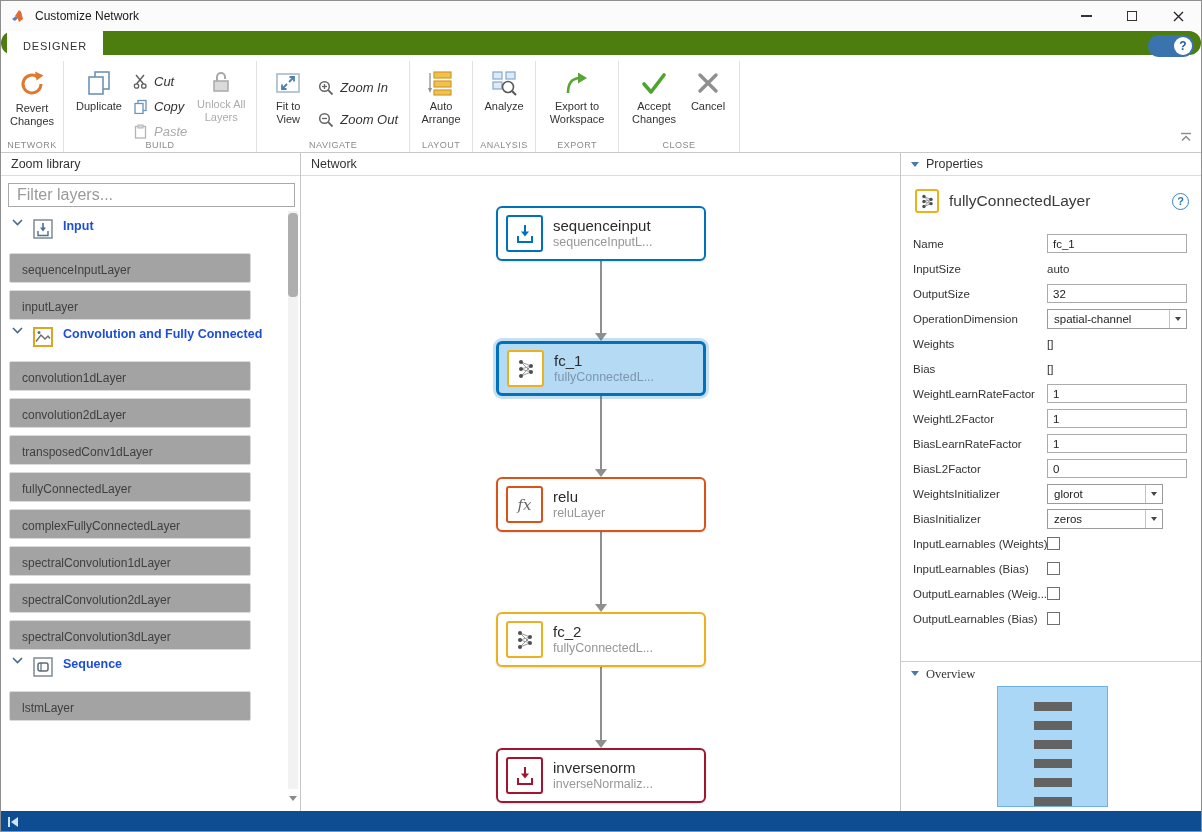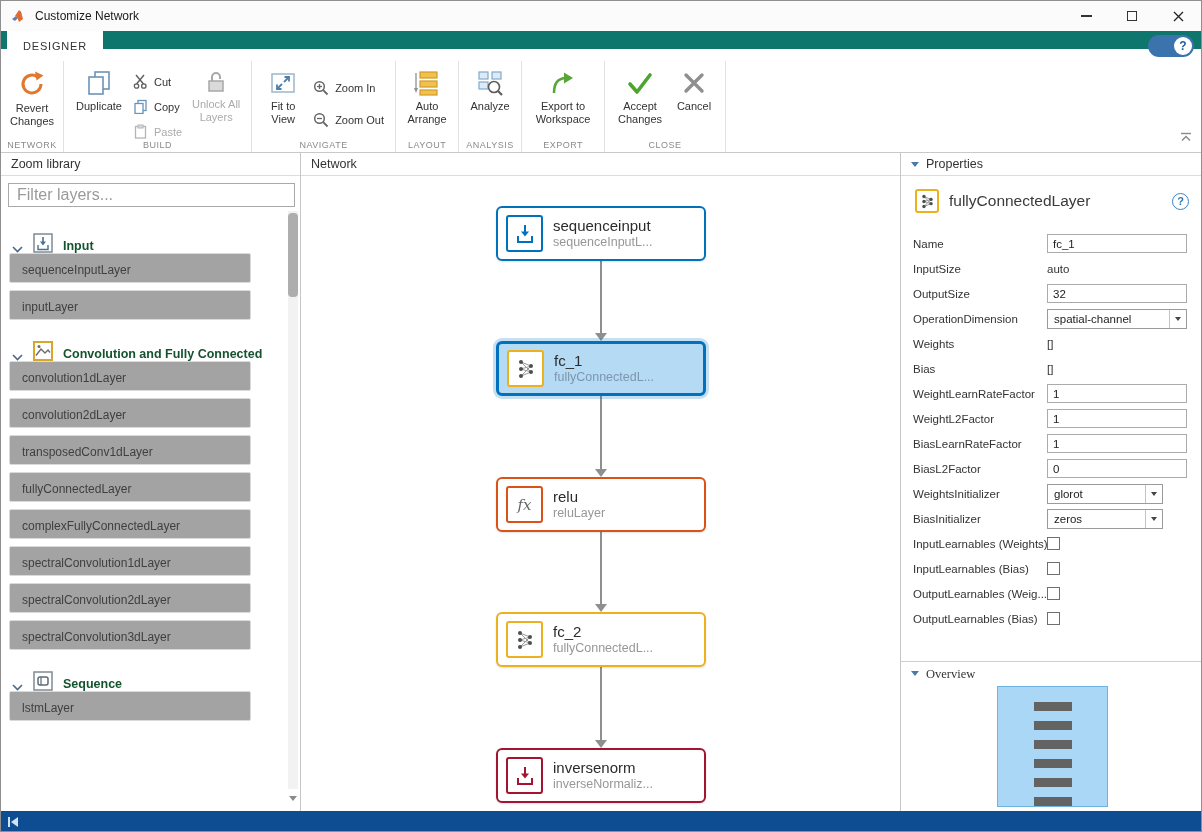--- a/index.html
+++ b/index.html
@@ -10,52 +10,52 @@
   
   .titlebar { position:absolute; top:0; left:0; width:100%; height:30px; background:#fbfbfb; display:flex; align-items:center; }
   .titlebar .logo { margin-left:10px; width:16px; height:16px; display:flex; }
   .titlebar .title { margin-left:8px; font-size:12px; color:#1a1a1a; }
   .winbtns { margin-left:auto; display:flex; height:100%; }
   .winbtn { width:46px; height:100%; display:flex; align-items:center; justify-content:center; }
   .min-glyph { width:11px; height:2px; background:#333; }
   .max-glyph { width:10px; height:10px; border:1.2px solid #333; }
 
   
-  .tabrow { position:absolute; top:30px; left:0; width:100%; height:18px; background:#0f766e; }
+  .tabrow { position:absolute; top:30px; left:0; width:100%; height:24px; background:#4d7c0f;border-radius:14px; }
   .designer-tab { position:absolute; left:6px; top:0; width:96px; height:30px; background:#fff; color:#333; font-size:11px; letter-spacing:.8px; display:flex; align-items:center; justify-content:center; }
   .help-pill { position:absolute; right:7px; top:4px; width:46px; height:22px; background:#3b74ad; border-radius:11px; display:flex; align-items:center; justify-content:flex-end; padding-right:2px; }
   .help-circle { width:18px; height:18px; border-radius:50%; background:#fff; color:#1f5c99; font-size:12px; font-weight:bold; display:flex; align-items:center; justify-content:center; }
 
   
   .toolbar { position:absolute; top:60px; left:0; width:100%; height:92px; background:#fff; border-bottom:1px solid #c9c9c9; display:flex; }
   .tgroup { position:relative; display:flex; align-items:flex-start; padding:5px 6px 16px 6px; border-right:1px solid #e2e2e2; }
   .tgroup-label { position:absolute; bottom:2px; left:0; right:0; text-align:center; font-size:9px; color:#8a8a8a; letter-spacing:.5px; }
   .bigbtn { width:58px; display:flex; flex-direction:column; align-items:center; gap:3px; padding-top:3px; }
   .bigbtn.narrow { width:50px; }
   .bigbtn.wide { width:70px; }
   .blabel { font-size:11px; color:#333; text-align:center; line-height:1.18; }
   .disabled .blabel, .smallbtn.disabled .slabel { color:#ababab; }
   .smallcol { display:flex; flex-direction:column; gap:2px; padding-top:4px; }
   .smallbtn { display:flex; align-items:center; gap:6px; height:23px; padding:0 5px; }
-  .slabel { font-size:11px; color:#333; }
+  .slabel { font-size:13px; color:#333;font-style:italic; }
   .zoomcol { display:flex; flex-direction:column; gap:9px; padding-top:10px; }
   .ticon { display:flex; align-items:center; justify-content:center; }
   .ribbon-collapse { position:absolute; right:9px; bottom:10px; display:flex; }
 
   
   .panel-header { position:absolute; top:0; left:0; right:0; height:23px; background:#fff; border-bottom:1px solid #dcdcdc; font-size:12.5px; color:#333; line-height:22px; padding-left:10px; }
   .left-panel  { position:absolute; top:152px; left:0;    width:300px; height:658px; background:#fff; border-right:1px solid #c6c6c6; }
   .center-panel{ position:absolute; top:152px; left:300px; width:600px; height:658px; background:#fff; border-right:1px solid #c6c6c6; }
   .right-panel { position:absolute; top:152px; left:900px; width:302px; height:658px; background:#fff; }
 
   
   .filter-input { position:absolute; left:7px; top:30px; width:287px; height:24px; border:1px solid #a9a9a9; font-size:16px; color:#333; padding:0 8px; font-family:inherit; }
   .filter-input::placeholder { color:#9a9a9a; }
   .lib-scroll { position:absolute; top:60px; left:0; right:16px; bottom:0; overflow:hidden; padding-top:6px; }
-  .lib-header { display:flex; align-items:flex-end; gap:10px; height:34px; padding-left:11px; font-weight:bold; font-size:12.5px; color:#14532d; }
+  .lib-header { display:flex; align-items:flex-start; gap:10px; height:34px; padding-left:11px; font-weight:bold; font-size:12.5px; color:#1d4ed8; }
   .lib-section { margin-bottom:2px; }
   .lib-section + .lib-section .lib-header { margin-top:6px; }
   .lib-item { margin:0 0 7px 8px; width:242px; height:30px; background:#a3a3a3; border:1px solid #dadada; border-radius:2px; font-size:12px; color:#3f3f3f; line-height:32px; padding-left:12px; }
   .vtrack { position:absolute; right:2px; top:58px; width:10px; height:578px; background:#f2f2f2; }
   .vthumb { position:absolute; right:2px; top:60px; width:10px; height:84px; background:#aeaeae; border-radius:4px; }
   .vdown { position:absolute; right:2px; bottom:8px; width:10px; height:10px; display:flex; align-items:center; justify-content:center; }
   .vdown::after { content:""; border-left:4px solid transparent; border-right:4px solid transparent; border-top:5px solid #8a8a8a; }
 
   
   .canvas { position:absolute; top:23px; left:0; right:0; bottom:0; background:#fff; }

